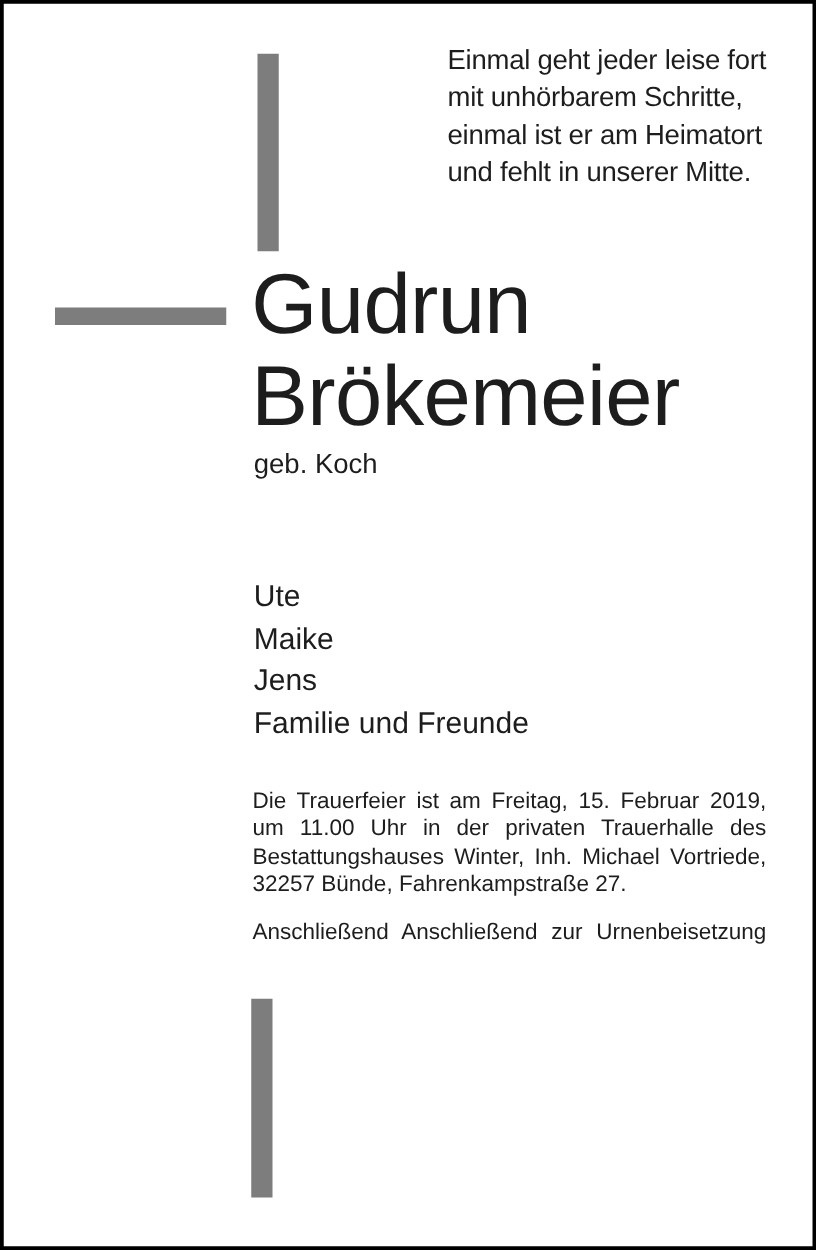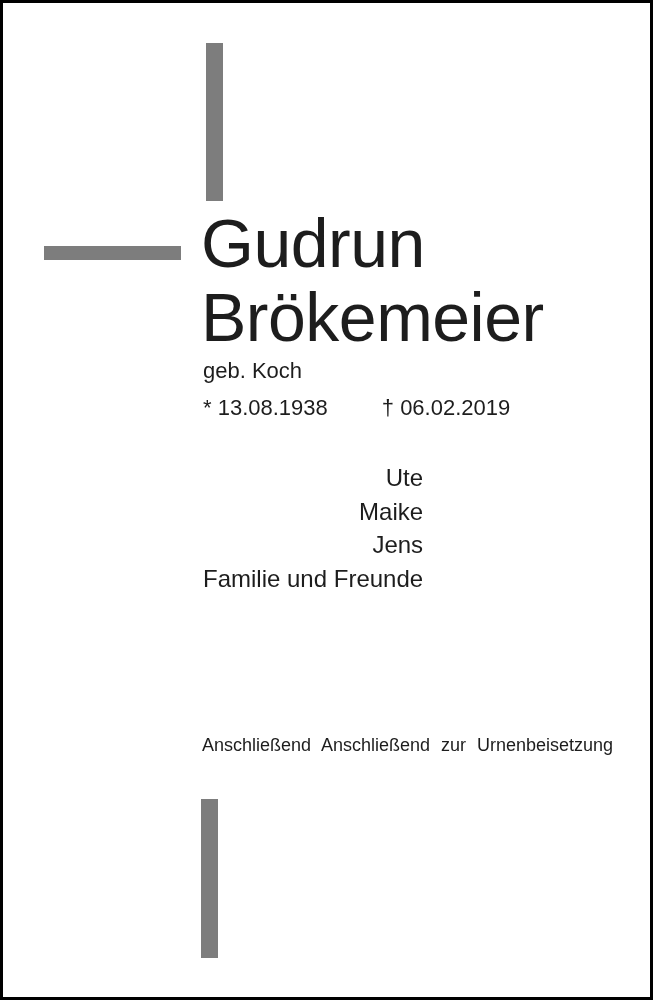--- a/index.html
+++ b/index.html
@@ -64,21 +64,20 @@
     display: inline-block;
     width: 54px;
   }
   .mourners {
     position: absolute;
     left: 200px;
     top: 458px;
     font-size: 24px;
     line-height: 33.5px;
     white-space: pre;
-    text-align: right;
   }
   .para {
     position: absolute;
     left: 199px;
     width: 411px;
     font-size: 18px;
     line-height: 22.4px;
   }
   .para-funeral { top: 626px; }
   .para-burial  { top: 731px; }
@@ -91,37 +90,44 @@
     text-align-last: left;
   }
 </style>
 </head>
 <body>
 
 <div class="page">
 
   <div class="bar bar-top"></div>
 
+  <div class="poem">Einmal geht jeder leise fort
+mit unhörbarem Schritte,
+einmal ist er am Heimatort
+und fehlt in unserer Mitte.</div>
 
   <div class="bar bar-left"></div>
 
   <h1 class="name">Gudrun
 Brökemeier</h1>
 
   <div class="maiden">geb. Koch</div>
 
-  <div class="dates">
-    <span>* 13.08.1938</span><span class="date-gap"></span><span>† 06.02.2019</span>
-  </div>
 
   <div class="mourners">Ute
 Maike
 Jens
 Familie und Freunde</div>
 
+  <div class="para para-funeral">
+      <div class="jline">Die Trauerfeier ist am Freitag, 15. Februar 2019,</div>
+      <div class="jline">um 11.00 Uhr in der privaten Trauerhalle des</div>
+      <div class="jline">Bestattungshauses Winter, Inh. Michael Vortriede,</div>
+      <div class="jline last">32257 Bünde, Fahrenkampstraße 27.</div>
+    </div>
 
   <div class="para para-burial">
       <div class="jline">Anschließend Anschließend zur Urnenbeisetzung</div>
     </div>
 
   <div class="bar bar-bottom"></div>
 
 </div>
 
 </body></html>

